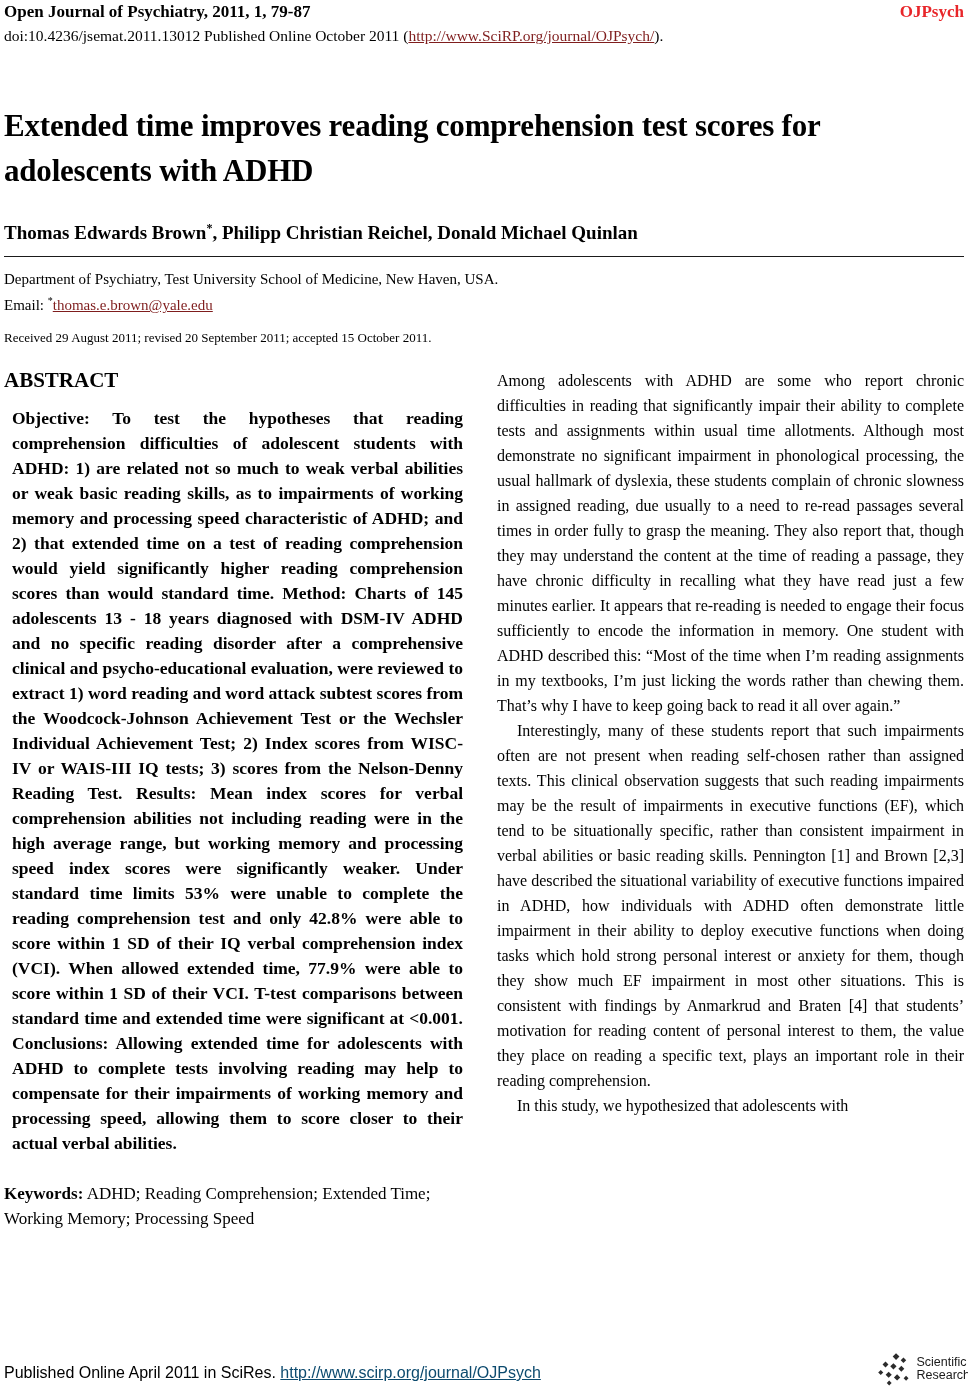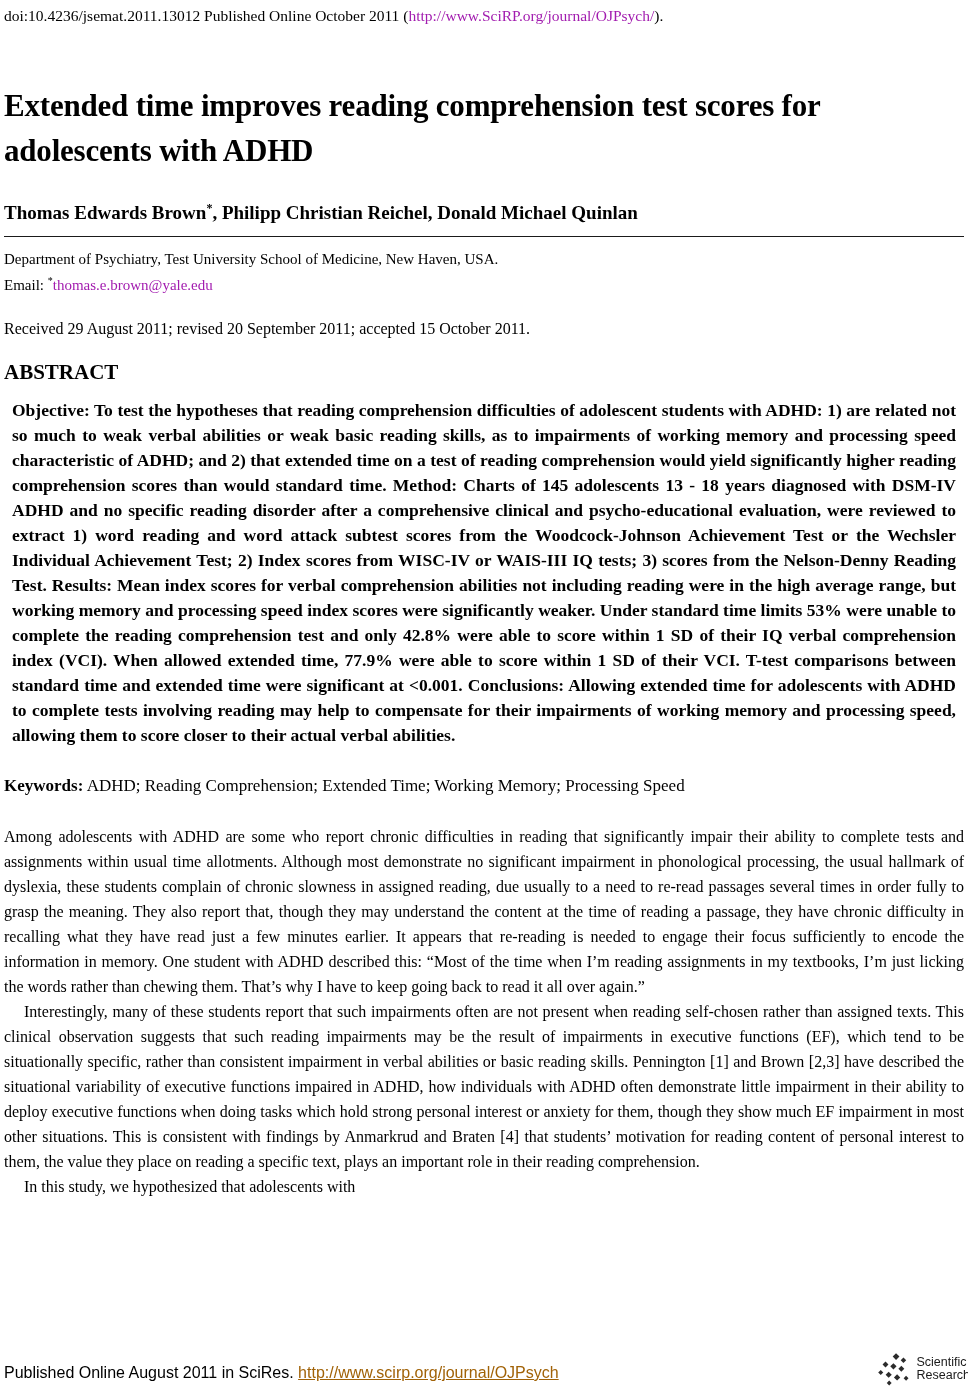--- a/index.html
+++ b/index.html
@@ -10,65 +10,69 @@
     font-family:"Liberation Serif", serif;
     overflow:hidden;
     box-sizing:border-box;
     padding:2px 4px 0 4px;
   }
   
   .hdr-row{display:flex;justify-content:space-between;align-items:baseline;}
   .journal-line{font-size:17px;font-weight:bold;}
   .journal-code{font-size:17px;font-weight:bold;color:#e8262a;}
   .doi-line{font-size:15.5px;margin-top:5px;}
-  a.doc-link{color:#a21caf;cursor:pointer;}
+  a.doc-link{color:#7f1d1d;text-decoration:underline;cursor:pointer;}
   
   .paper-title{
     margin-top:58px;
     font-size:31px;font-weight:bold;
     line-height:45px;
     max-width:930px;
     letter-spacing:-0.2px;
   }
   .authors-line{margin-top:28px;font-size:19px;font-weight:bold;font-family:Liberation Serif, serif;}
   .authors-line sup{font-size:12px;}
   .rule{border:none;border-top:1.6px solid #1a1a1a;margin:12px 0 0 0;}
   .affil-block{margin-top:12px;font-size:15px;line-height:21px;}
   .email-line sup{font-size:10px;}
-  .dates-line{margin-top:24px;font-size:16px;}
+  .dates-line{margin-top:14px;font-size:13px;}
   
-  .columns{display:flex;gap:26px;margin-top:22px;flex-direction:column;}
+  .columns{display:flex;gap:26px;margin-top:22px;}
   .col{flex:1 1 0;min-width:0;}
   .sec-heading{font-size:21px;font-weight:bold;margin:0 0 13px 0;}
   .abstract-body{
     font-size:17.5px;font-weight:bold;
     line-height:25px;text-align:justify;margin:8px;
   }
   .keywords{margin-top:25px;font-size:17px;line-height:25px;text-align:left;}
   .keywords b{font-weight:bold;}
   .intro p{
     font-size:16px;line-height:25px;text-align:justify;margin:0;
   }
   .intro p.indent{text-indent:20px;}
   
   .footer{
     position:absolute;left:4px;right:0;bottom:6px;
     display:flex;justify-content:space-between;align-items:flex-end;
     font-family:"Liberation Sans", sans-serif;
   }
   .footer-left{font-size:16px;color:#000;padding-bottom:6px;}
-  a.footer-link{color:#a16207;text-decoration:underline;cursor:pointer;}
+  a.footer-link{color:#0c4a6e;text-decoration:underline;cursor:pointer;}
   .logo{display:flex;align-items:center;gap:3px;margin-right:-2px;}
   .logo-text{font-size:12.5px;line-height:13px;color:#1a1a1a;}
 </style>
 </head>
 <body>
 
 <div class="page">
 
+  <div class="hdr-row">
+    <span class="journal-line">Open Journal of Psychiatry, 2011, 1, 79-87</span>
+    <span class="journal-code">OJPsych</span>
+  </div>
   <div class="doi-line">
     <span>doi:10.4236/jsemat.2011.13012 Published Online October 2011 (</span><a class="doc-link">http://www.SciRP.org/journal/OJPsych/</a><span>).</span>
   </div>
 
   <div class="paper-title">Extended time improves reading comprehension test scores for adolescents with ADHD</div>
 
   <div class="authors-line">
     <span>Thomas Edwards Brown</span><sup>*</sup><span>, Philipp Christian Reichel, Donald Michael Quinlan</span>
   </div>
 
@@ -96,21 +100,21 @@
     <div class="col intro">
       <p>Among adolescents with ADHD are some who report chronic difficulties in reading that significantly impair their ability to complete tests and assignments within usual time allotments. Although most demonstrate no significant impairment in phonological processing, the usual hallmark of dyslexia, these students complain of chronic slowness in assigned reading, due usually to a need to re-read passages several times in order fully to grasp the meaning. They also report that, though they may understand the content at the time of reading a passage, they have chronic difficulty in recalling what they have read just a few minutes earlier. It appears that re-reading is needed to engage their focus sufficiently to encode the information in memory. One student with ADHD described this: “Most of the time when I’m reading assignments in my textbooks, I’m just licking the words rather than chewing them. That’s why I have to keep going back to read it all over again.”</p>
       <p class="indent">Interestingly, many of these students report that such impairments often are not present when reading self-chosen rather than assigned texts. This clinical observation suggests that such reading impairments may be the result of impairments in executive functions (EF), which tend to be situationally specific, rather than consistent impairment in verbal abilities or basic reading skills. Pennington [1] and Brown [2,3] have described the situational variability of executive functions impaired in ADHD, how individuals with ADHD often demonstrate little impairment in their ability to deploy executive functions when doing tasks which hold strong personal interest or anxiety for them, though they show much EF impairment in most other situations. This is consistent with findings by Anmarkrud and Braten [4] that students’ motivation for reading content of personal interest to them, the value they place on reading a specific text, plays an important role in their reading comprehension.</p>
       <p class="indent">In this study, we hypothesized that adolescents with</p>
     </div>
 
   </div>
 
   <div class="footer">
     <div class="footer-left">
-      <span>Published Online August 2011 in SciRes. </span><a class="footer-link">http://www.scirp.org/journal/OJPsych</a>
+      <span>Published Online April 2011 in SciRes. </span><a class="footer-link">http://www.scirp.org/journal/OJPsych</a>
     </div>
     <div class="logo">
       <svg width="38" height="38" viewBox="0 0 36 36" aria-hidden="true">
         <g fill="#2b2b2b">
           <path d="M19 3 l3.2 3.2 -3.2 3.2 -3.2 -3.2 z"></path>
           <path d="M26 7 l2.6 2.6 -2.6 2.6 -2.6 -2.6 z"></path>
           <path d="M9 11 l2.8 2.8 -2.8 2.8 -2.8 -2.8 z"></path>
           <path d="M16.5 12.5 l3 3 -3 3 -3 -3 z"></path>
           <path d="M24 15 l2.8 2.8 -2.8 2.8 -2.8 -2.8 z"></path>
           <path d="M4.5 19 l2.4 2.4 -2.4 2.4 -2.4 -2.4 z"></path>

